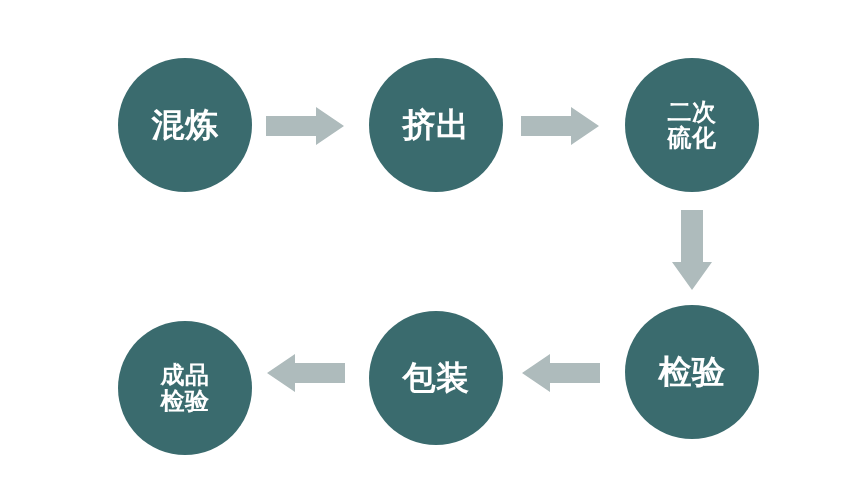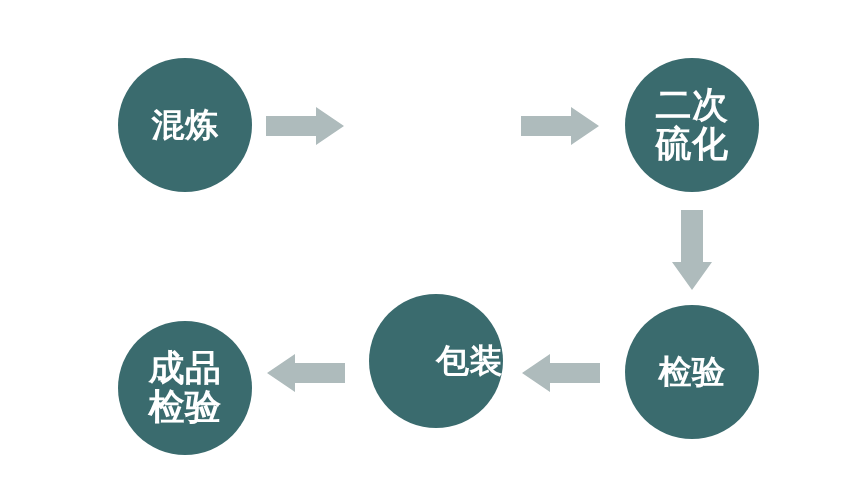--- a/index.html
+++ b/index.html
@@ -35,36 +35,36 @@
     color: #FFFFFF;
     font-size: 33px;
     font-weight: bold;
     line-height: 1.06;
     text-align: center;
     letter-spacing: 0.5px;
     white-space: pre-line;
     font-family: "Liberation Sans", sans-serif;
   }
   .node-label.two-line {
-    font-size: 36px;
+    font-size: 24px;
     line-height: 1.08;
   }
   .arrow {
     position: absolute;
   }
   .arrow svg {
     display: block;
     overflow: visible;
   }
   
   #node-mixing      { left: 99px;  top: 58px;  }
   #node-extrusion   { left: 350px; top: 58px;  }
   #node-vulcanize   { left: 606px; top: 58px;  }
   #node-inspection  { left: 606px; top: 305px; }
-  #node-packaging   { left: 350px; top: 294px; justify-content: flex-end; }
+  #node-packaging   { left: 350px; top: 311px; }
   #node-final-check { left: 99px;  top: 321px; }
 
   #arrow-mixing-to-extrusion    { left: 247px; top: 107px; }
   #arrow-extrusion-to-vulcanize { left: 502px; top: 107px; }
   #arrow-vulcanize-to-inspection{ left: 653px; top: 210px; }
   #arrow-inspection-to-packaging{ left: 503px; top: 354px; }
   #arrow-packaging-to-final     { left: 248px; top: 354px; }
 </style>
 </head>
 <body>
@@ -74,20 +74,23 @@
   <div class="node" id="node-mixing">
     <span class="node-label">混炼</span>
   </div>
 
   <div class="arrow" id="arrow-mixing-to-extrusion">
     <svg width="78" height="38" viewBox="0 0 78 38" xmlns="http://www.w3.org/2000/svg" aria-hidden="true">
       <polygon points="0,9 50,9 50,0 78,19 50,38 50,29 0,29" fill="#AEBBBC"></polygon>
     </svg>
   </div>
 
+  <div class="node" id="node-extrusion">
+    <span class="node-label">挤出</span>
+  </div>
 
   <div class="arrow" id="arrow-extrusion-to-vulcanize">
     <svg width="78" height="38" viewBox="0 0 78 38" xmlns="http://www.w3.org/2000/svg" aria-hidden="true">
       <polygon points="0,9 50,9 50,0 78,19 50,38 50,29 0,29" fill="#AEBBBC"></polygon>
     </svg>
   </div>
 
   <div class="node" id="node-vulcanize">
     <span class="node-label two-line">二次
 硫化</span>

